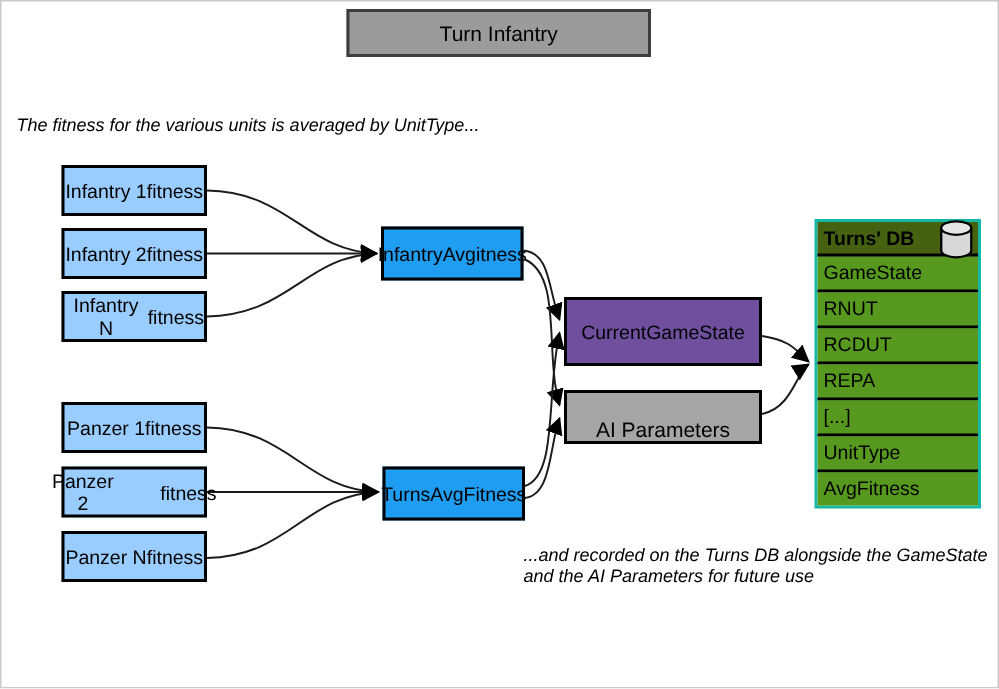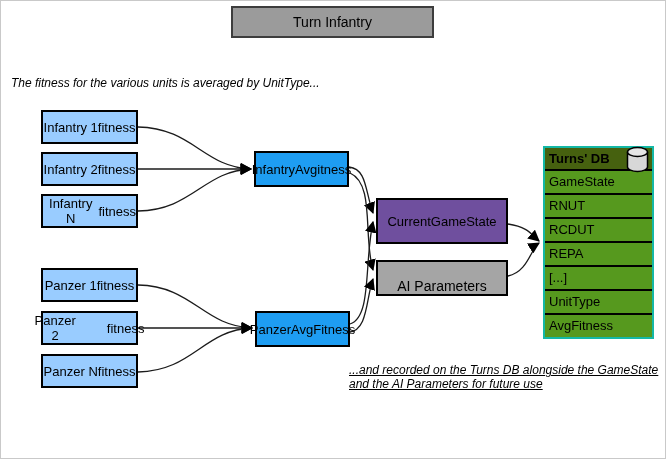--- a/index.html
+++ b/index.html
@@ -120,21 +120,21 @@
   <div class="box c-lightblue" style="left:40px;top:353px;width:97px;height:34px;">
     <span>Panzer N</span>
     <span>fitness</span>
   </div>
 
   <div class="box c-blue" style="left:253px;top:150px;width:95px;height:36px;">
     <span>Infantry</span>
     <span>Avgitness</span>
   </div>
   <div class="box c-blue" style="left:254px;top:310px;width:95px;height:36px;">
-    <span>Panzer</span>
+    <span>Turns</span>
     <span>AvgFitness</span>
   </div>
 
   <div class="box c-purple" style="left:375px;top:197px;width:132px;height:46px;">
     <span>Current</span>
     <span>GameState</span>
   </div>
   <div class="box c-gray" style="left:375px;top:259px;width:132px;height:36px;font-size:14px;">
     <span>AI Parameters</span>
   </div>
@@ -149,18 +149,18 @@
     </div>
     <div class="db-row"><span>GameState</span></div>
     <div class="db-row"><span>RNUT</span></div>
     <div class="db-row"><span>RCDUT</span></div>
     <div class="db-row"><span>REPA</span></div>
     <div class="db-row"><span>[...]</span></div>
     <div class="db-row"><span>UnitType</span></div>
     <div class="db-row"><span>AvgFitness</span></div>
   </div>
 
-  <div class="caption" style="left:348px;top:362px;text-decoration:underline;">
+  <div class="caption" style="left:348px;top:362px;">
     <div>...and recorded on the Turns DB alongside the GameState</div>
     <div>and the AI Parameters for future use</div>
   </div>
 
 </div>
 
 </body></html>

